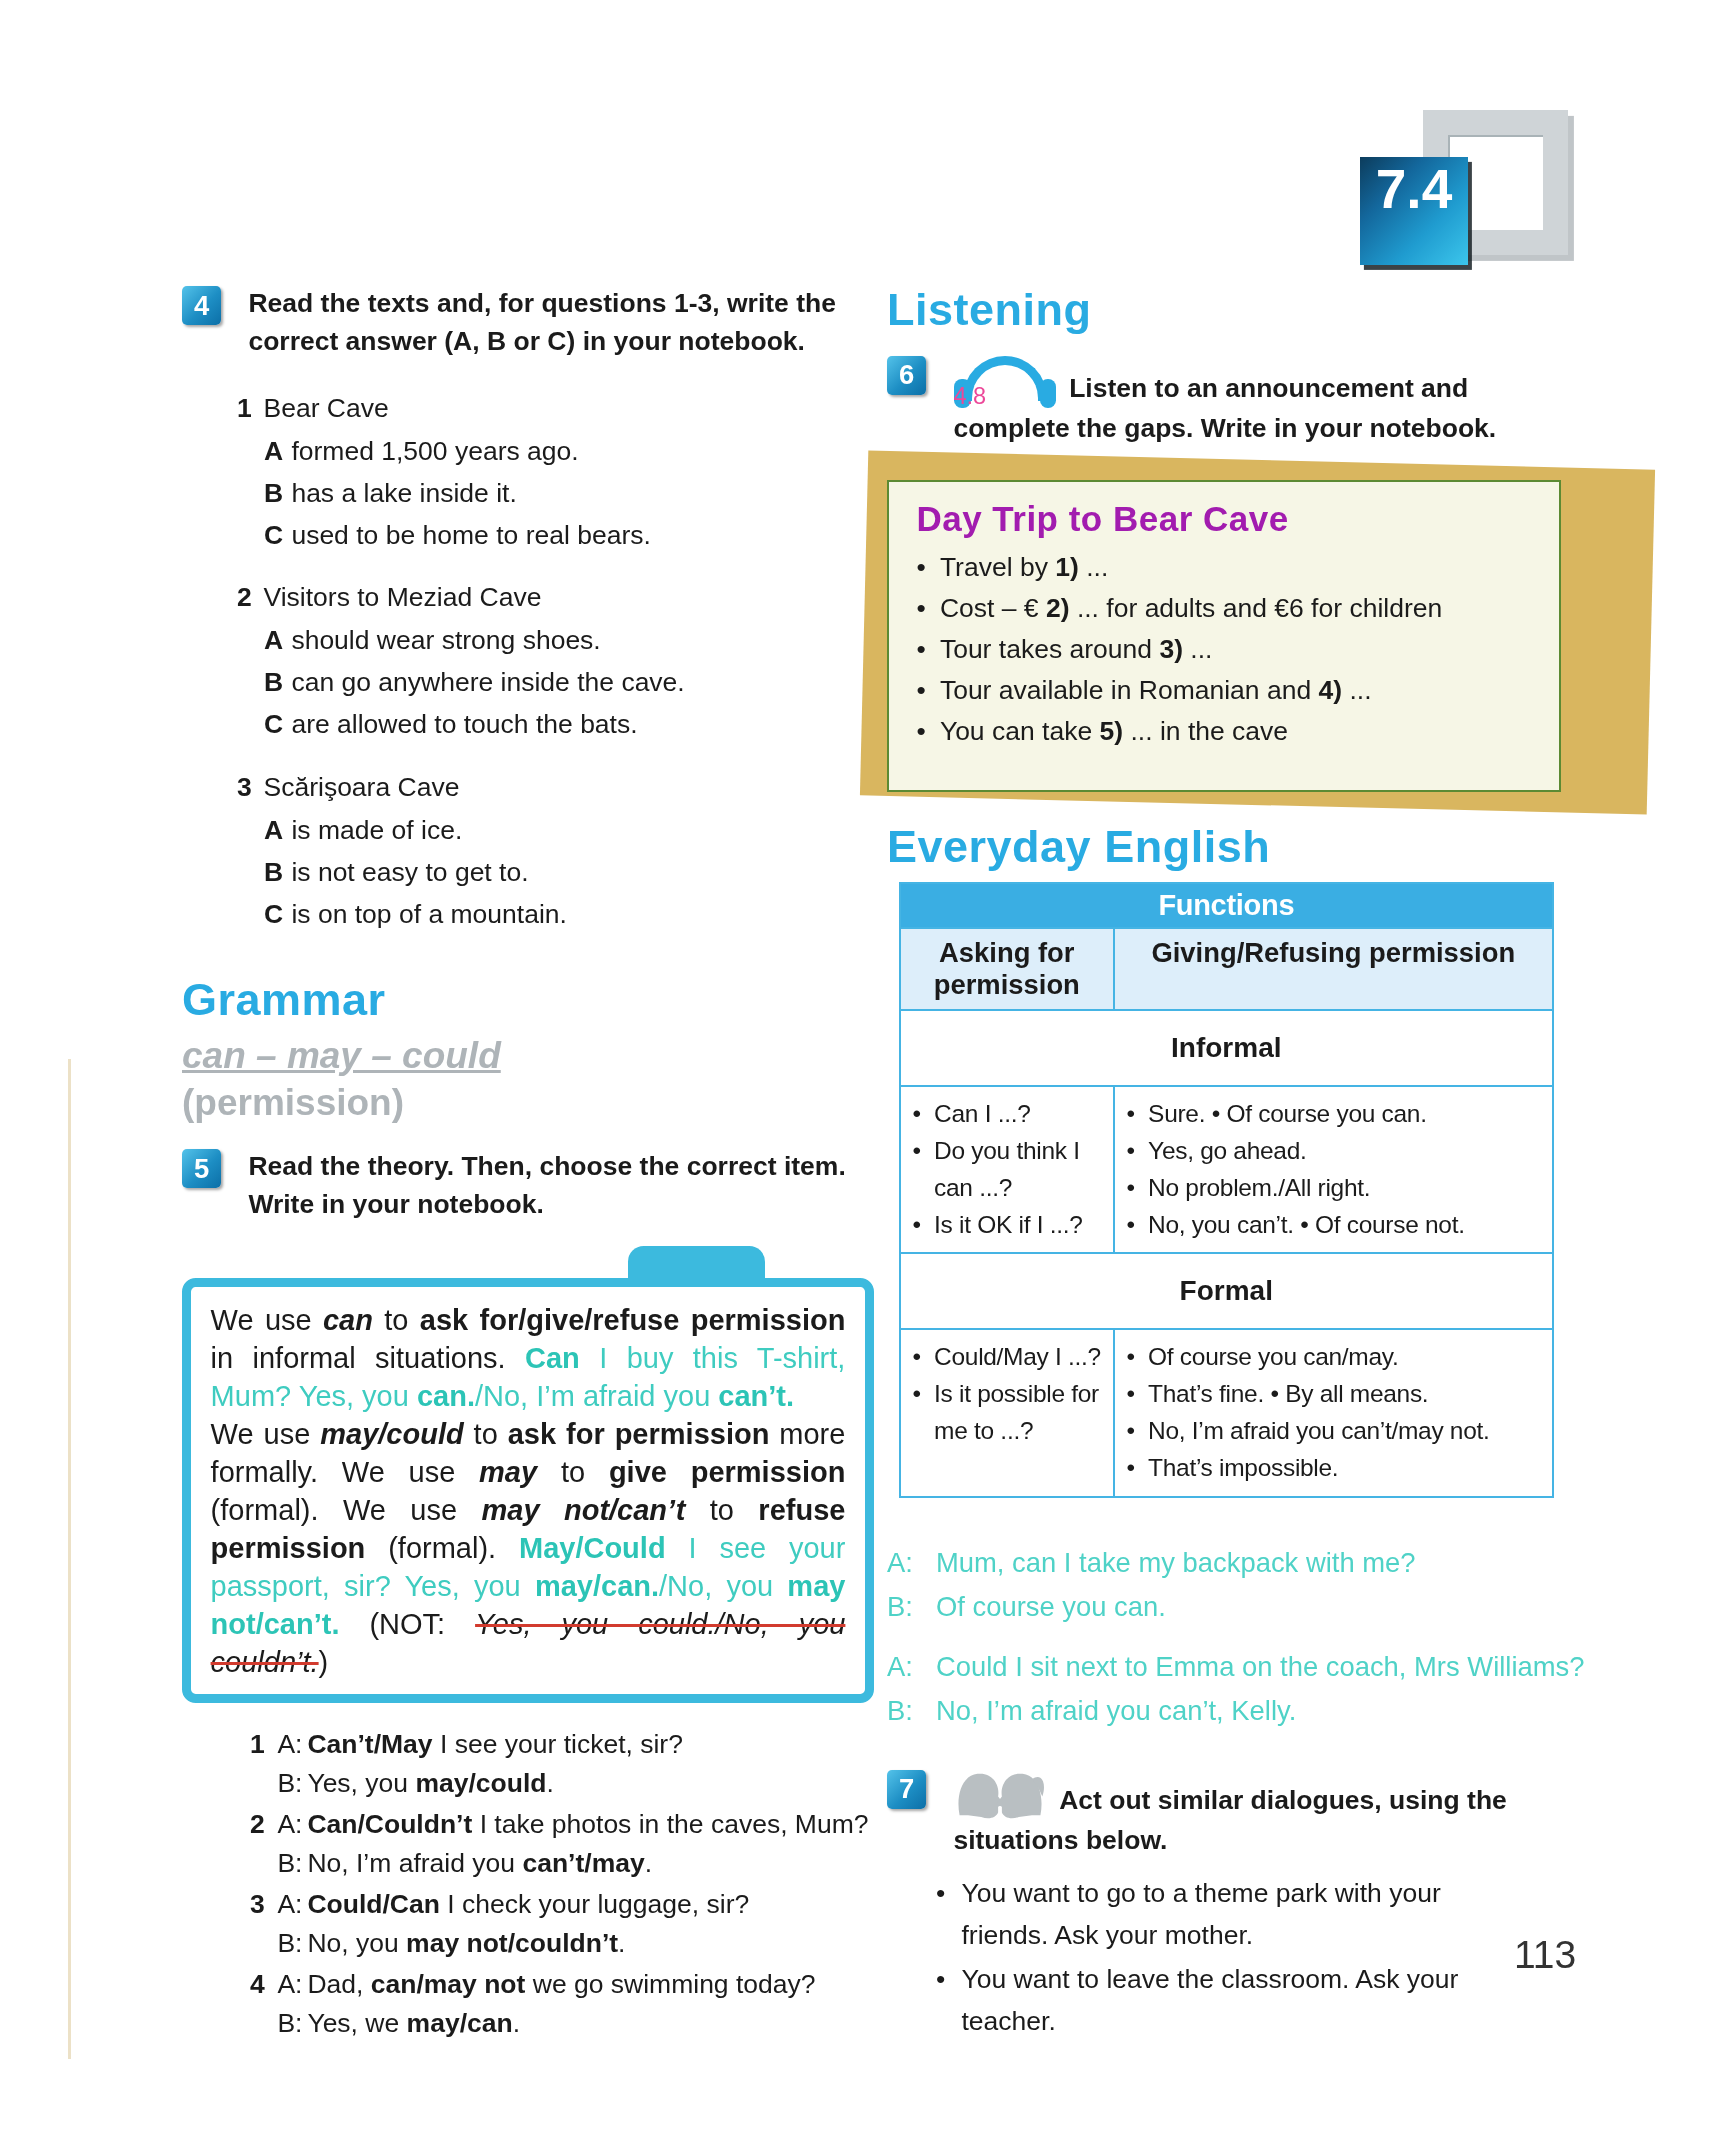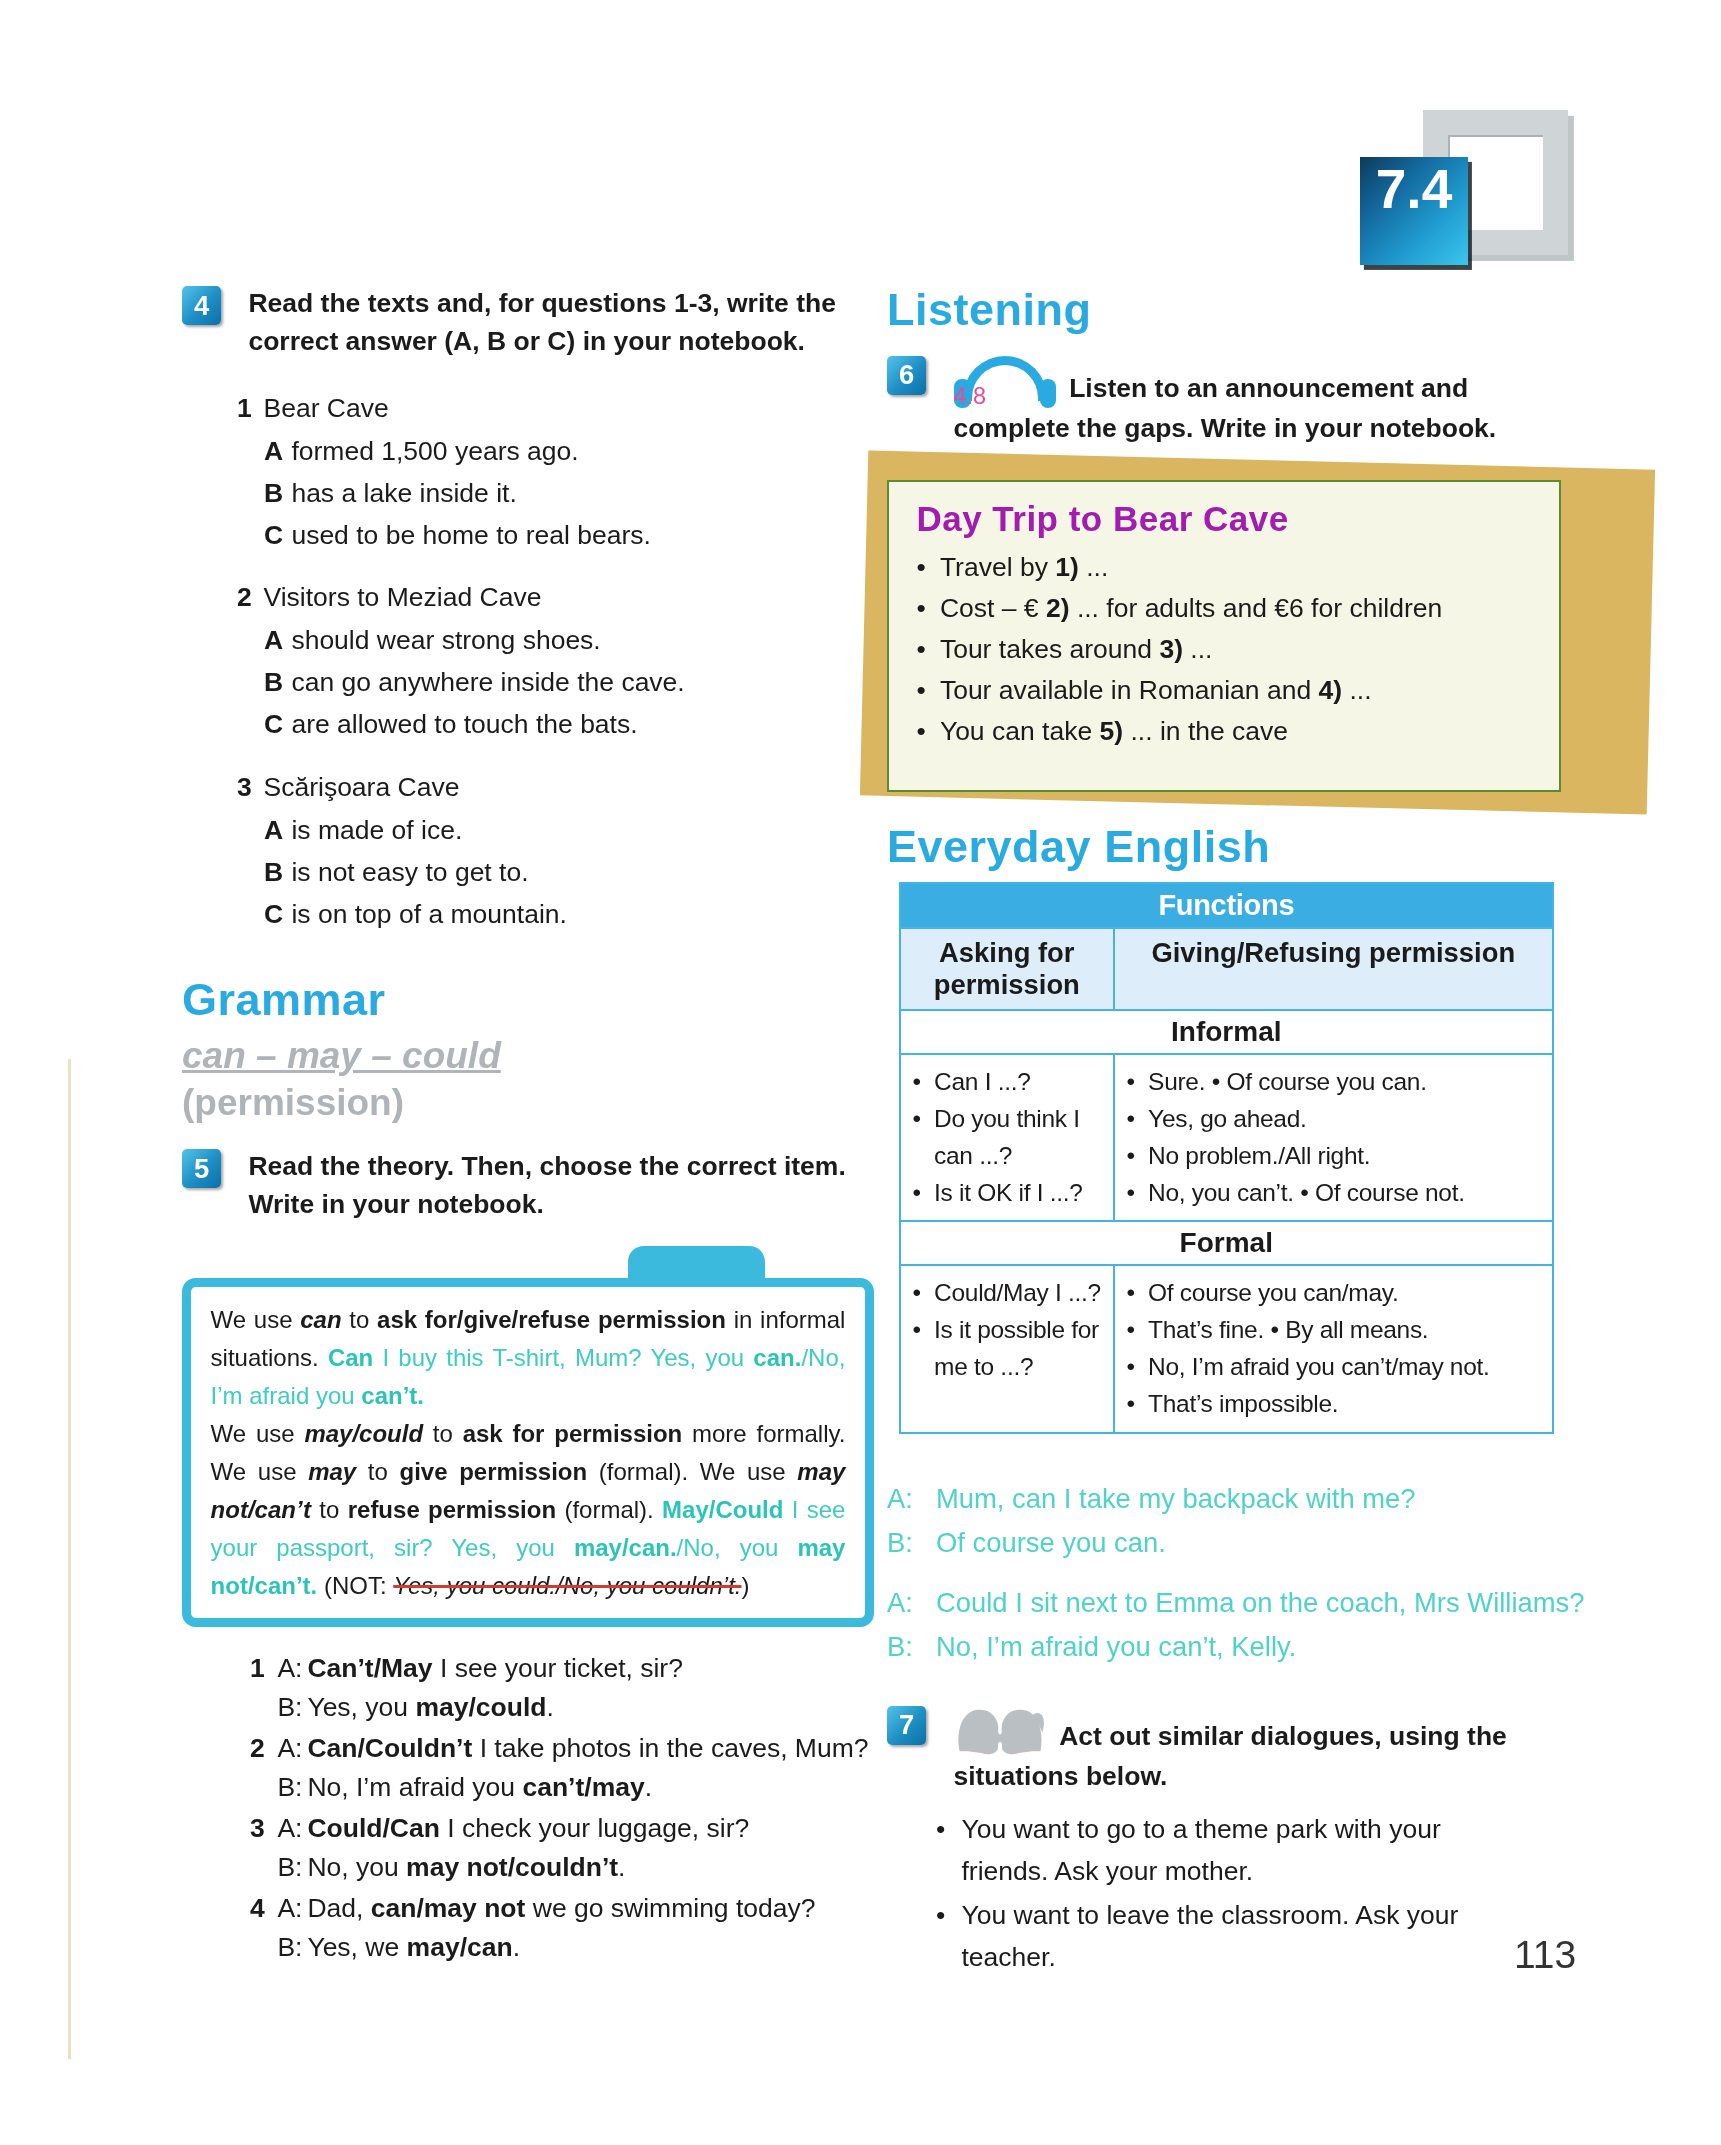--- a/index.html
+++ b/index.html
@@ -96,21 +96,21 @@
     width: 137px; height: 39px;
     background: #3cbade;
     border-radius: 15.7px 15.7px 0 0;
   }
   .theory-box {
     position: relative;
     border: 9.8px solid #3cbade;
     border-radius: 13.7px;
     background: #ffffff;
     padding: 13.7px 19.6px;
-    font-size: 24px;
+    font-size: 29px;
     line-height: 38px;
     text-align: justify;
   }
   .sg-n { }
   .sg-b { font-weight: bold; }
   .sg-i { font-weight: bold; font-style: italic; }
   .sg-t  { color: #3fccc0; }
   .sg-tb { color: #2cc4b6; font-weight: bold; }
   .sg-x  {
     font-style: italic;
@@ -200,21 +200,21 @@
     background: #ddeefa;
     font-weight: bold; font-size: 27.4px;
     text-align: center;
     padding: 7.8px 5.9px;
     letter-spacing: 0;
   }
   .fn-col-asking { width: 214px; }
   .fn-mode {
     font-weight: bold; font-size: 28px;
     text-align: center;
-    padding: 5px 0;
+    padding: 21px 0;
     background: #ffffff;
     letter-spacing: 0;
     border-radius: 20px;
   }
   .fn-cell { padding: 7.8px 7.8px 9.8px 9.8px; background: #ffffff; }
   .fn-item {
     position: relative;
     padding-left: 23.5px;
     line-height: 37px;
   }

